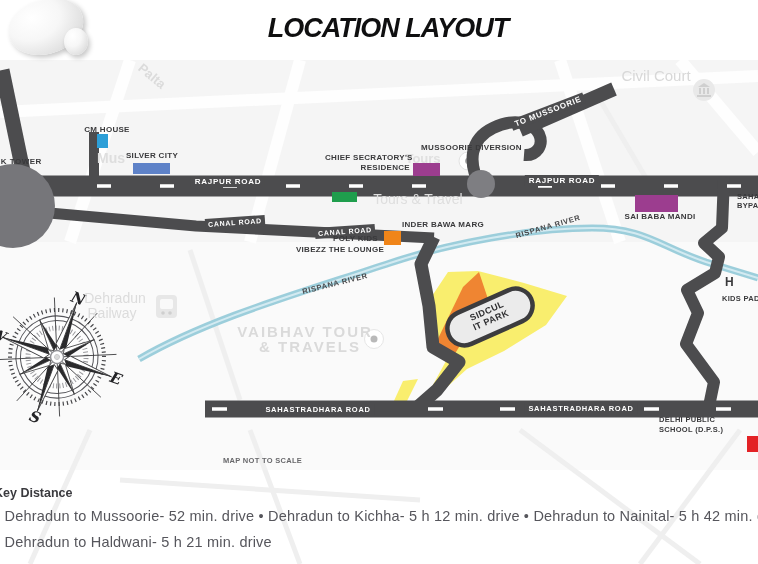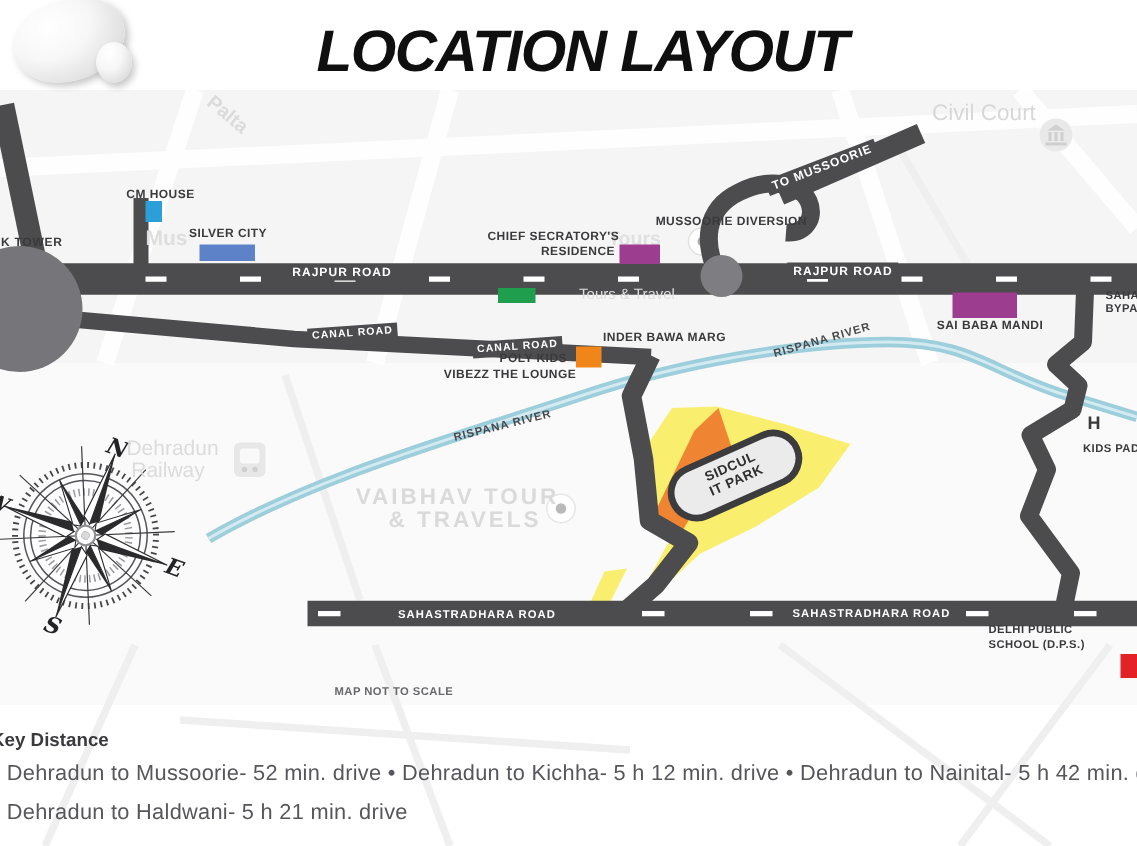--- a/index.html
+++ b/index.html
@@ -12,21 +12,21 @@
   
   .roadlbl{position:absolute;font-size:8px;font-weight:bold;color:#fff;letter-spacing:.7px;white-space:nowrap;
            background:#4C4C4E;padding:1px 4px;line-height:9px;}
   .riverlbl{position:absolute;font-size:7.5px;font-weight:bold;color:#4A4A4C;letter-spacing:.7px;white-space:nowrap;}
   
   .fade{position:absolute;color:#DBDBDB;white-space:nowrap;font-weight:bold;}
   .marker{position:absolute;}
   .pearl{position:absolute;border-radius:50% 46% 54% 50%;
          background:radial-gradient(ellipse at 35% 28%,#ffffff 0%,#f7f7f7 40%,#e2e2e2 72%,#c7c7c7 100%);
          box-shadow:2px 3px 5px rgba(0,0,0,.22);}
-  .title{position:absolute;font-size:39px;font-weight:800;font-style:italic;color:#0F0F10;letter-spacing:-1px;white-space:nowrap;}
+  .title{position:absolute;font-size:27px;font-weight:800;font-style:italic;color:#0F0F10;letter-spacing:-1px;white-space:nowrap;}
   .kd-head{position:absolute;font-size:12.5px;font-weight:bold;color:#3A3A3E;white-space:nowrap;}
   .kd-line{position:absolute;font-size:14.5px;color:#56565C;letter-spacing:.2px;white-space:nowrap;}
   .pill-text{position:absolute;font-size:9px;font-weight:bold;color:#2F2F31;text-align:center;line-height:9.5px;letter-spacing:.4px;}
   .two{line-height:9.5px;}
 </style>
 </head>
 <body>
 
 <div class="canvas">
 
@@ -158,41 +158,41 @@
       <text x="0" y="-62" font-size="15" font-family="DejaVu Serif, serif" font-style="italic" font-weight="bold" text-anchor="middle" dominant-baseline="central" fill="#232326">N</text>
       <text x="63" y="0" font-size="15" font-family="DejaVu Serif, serif" font-style="italic" font-weight="bold" text-anchor="middle" dominant-baseline="central" fill="#232326">E</text>
       <text x="0" y="64" font-size="15" font-family="DejaVu Serif, serif" font-style="italic" font-weight="bold" text-anchor="middle" dominant-baseline="central" fill="#232326">S</text>
       <text x="-63" y="0" font-size="15" font-family="DejaVu Serif, serif" font-style="italic" font-weight="bold" text-anchor="middle" dominant-baseline="central" fill="#232326">W</text>
     </g>
   </svg>
 
   <div class="fade" style="left:152px;top:76px;font-size:13px;transform:translate(-50%,-50%) rotate(40deg);">Palta</div>
   <div class="fade" style="left:97px;top:150px;font-size:14px;color:#DEDEDE;">Mus</div>
   <div class="fade ctr" style="left:423px;top:151px;font-size:13px;color:#E0E0E0;">Tours</div>
-  <div class="fade ctr" style="left:418px;top:191px;font-size:10px;color:#DEDEDE;font-weight:normal;">Tours &amp; Travel</div>
+  <div class="fade ctr" style="left:418px;top:191px;font-size:14px;color:#DEDEDE;font-weight:normal;">Tours &amp; Travel</div>
   <div class="fade ctr" style="left:656px;top:67px;font-size:15px;color:#D8D8D8;font-weight:normal;">Civil Court</div>
   <div class="fade ctr" style="left:115px;top:290px;font-size:14px;color:#DCDCDC;font-weight:normal;">Dehradun</div>
   <div class="fade ctr" style="left:112px;top:305px;font-size:14px;color:#DCDCDC;font-weight:normal;">Railway</div>
   <div class="fade ctr" style="left:310px;top:338px;font-size:15px;letter-spacing:2px;color:#DADADA;">&amp; TRAVELS</div>
   <div class="fade ctr" style="left:305px;top:323px;font-size:15px;letter-spacing:2px;color:#DADADA;">VAIBHAV TOUR</div>
 
   <div class="lm" style="left:-24px;top:157px;letter-spacing:.5px;">CLOCK TOWER</div>
   <div class="roadlbl ctr" style="left:228px;top:176px;">RAJPUR ROAD</div>
   <div class="roadlbl ctr" style="left:562px;top:175px;">RAJPUR ROAD</div>
   <div class="roadlbl" style="left:235px;top:217px;font-size:7px;transform:translateX(-50%) rotate(-4deg);padding:1px 3px;">CANAL ROAD</div>
   <div class="roadlbl" style="left:345px;top:226px;font-size:7px;transform:translateX(-50%) rotate(-4deg);padding:1px 3px;">CANAL ROAD</div>
   <div class="roadlbl" style="left:548px;top:106px;transform:translateX(-50%) rotate(-21deg);">TO MUSSOORIE</div>
   <div class="roadlbl ctr" style="left:318px;top:404px;font-size:7.5px;">SAHASTRADHARA ROAD</div>
   <div class="roadlbl ctr" style="left:581px;top:403px;font-size:7.5px;">SAHASTRADHARA ROAD</div>
   <div class="lm" style="left:737px;top:193px;line-height:8.5px;font-size:7.5px;">
     <div>SAHASTRADHARA</div>
     <div>BYPASS</div>
   </div>
   <div class="lm ctr" style="left:443px;top:204px;margin-top:16px;">INDER BAWA MARG</div>
-  <div class="lm ctr" style="left:468px;top:143px;padding-left:39px;">MUSSOORIE DIVERSION</div>
+  <div class="lm ctr" style="left:452px;top:143px;padding-left:39px;">MUSSOORIE DIVERSION</div>
 
   <div class="riverlbl" style="left:335px;top:279px;transform:translateX(-50%) rotate(-14deg);">RISPANA RIVER</div>
   <div class="riverlbl" style="left:548px;top:222px;transform:translateX(-50%) rotate(-16deg);">RISPANA RIVER</div>
 
   <div class="lm ctr" style="left:107px;top:125px;">CM HOUSE</div>
   <div class="marker" style="left:97px;top:134px;width:11px;height:14px;background:#2D9FD8;"></div>
 
   <div class="lm ctr" style="left:152px;top:151px;">SILVER CITY</div>
   <div class="marker" style="left:133px;top:163px;width:37px;height:11px;background:#5E82C8;"></div>
 

